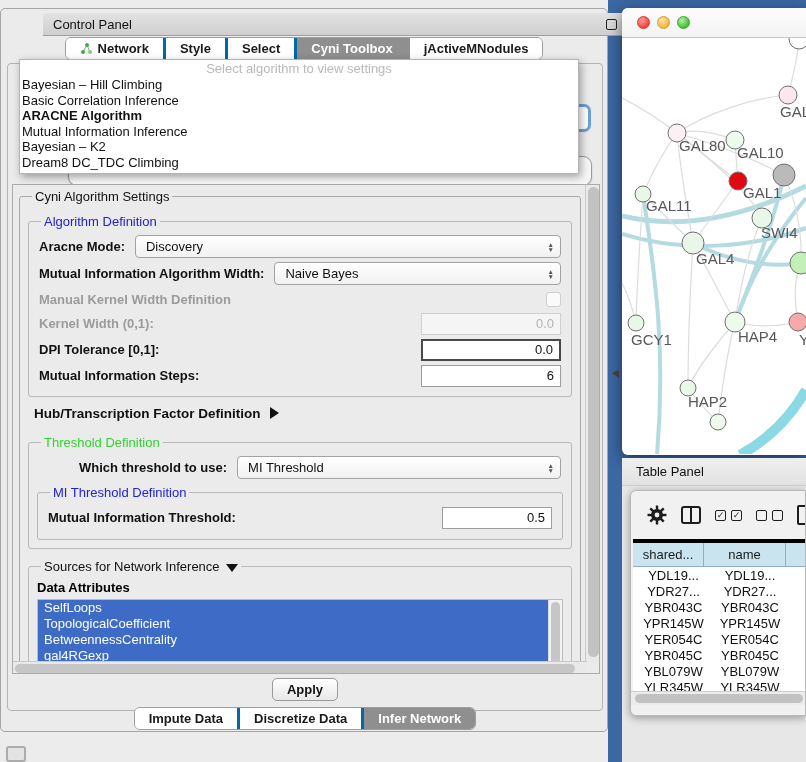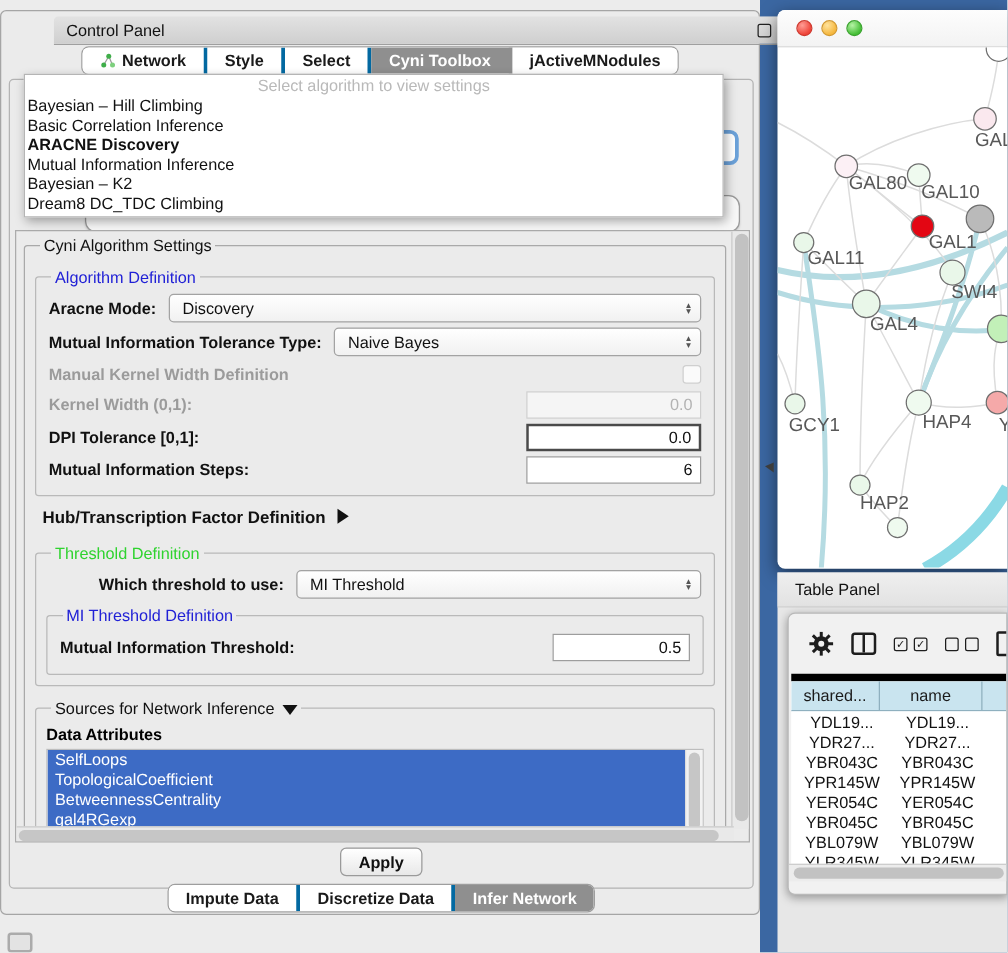--- a/index.html
+++ b/index.html
@@ -126,21 +126,21 @@
     background:linear-gradient(#efefef,#e2e2e2); border-bottom:1px solid #d0d0d0; }
   #table-window { position:absolute; left:8px; top:32px; width:176px; height:226px; background:#f1f1f1;
     border:1px solid #b9b9b9; border-radius:6px 0 0 6px; box-shadow:0 2px 8px rgba(0,0,0,.35); overflow:hidden; }
   #table-toolbar { height:48px; display:flex; align-items:center; gap:14px; padding-left:16px; }
   .tb-btn { display:flex; align-items:center; gap:5px; cursor:pointer; }
   .cols-icon { width:20px; height:18px; border:2px solid #1d1d1d; border-radius:3px; position:relative; }
   .cols-icon::after { content:""; position:absolute; left:7px; top:0; bottom:0; width:2px; background:#1d1d1d; }
   .mini-cbx { width:11px; height:11px; border:1.6px solid #1d1d1d; border-radius:2px; font-size:9px; line-height:8px; text-align:center; color:#1d1d1d; font-weight:bold; }
   .doc-icon { width:18px; height:20px; border:2px solid #1d1d1d; border-radius:2px; }
 
-  #table-grid { position:absolute; left:2px; top:48px; right:0; bottom:24px; background:#fff; border-top:6px solid #000000; overflow:hidden; }
+  #table-grid { position:absolute; left:2px; top:48px; right:0; bottom:24px; background:#fff; border-top:4px solid #000000; overflow:hidden; }
   #grid-header { display:flex; height:24px; background:#c9e4ef; border-bottom:1px solid #8fb0bf; }
   .hcell { font-size:13px; color:#1a1a1a; display:flex; align-items:center; justify-content:center;
     border-right:1px solid #8fb0bf; height:100%; flex:none; }
   #grid-rows { overflow:hidden; height:136px; }
   .grow { display:flex; height:16px; align-items:center; background:#fff;text-align:center; }
   .gcell { font-size:13px; color:#111; flex:none; white-space:nowrap; overflow:hidden; padding-left:10px; }
   #table-hscroll { position:absolute; left:0; bottom:10px; height:14px; width:176px; background:#ececec; border-top:1px solid #cdcdcd; }
   #table-hscroll .thumb { position:absolute; top:2px; height:9px; left:4px; width:168px; background:#c2c2c2; border-radius:5px; }
 
   
@@ -209,21 +209,21 @@
               <div class="combo">
                 <span>Discovery</span>
                 <span class="arrows">
                     <span>▲</span>
                     <span>▼</span>
                   </span>
               </div>
             </div>
 
             <div class="frow">
-              <span class="flabel">Mutual Information Tolerance Type:</span>
+              <span class="flabel">Mutual Information Algorithm Width:</span>
               <div class="combo">
                 <span>Naive Bayes</span>
                 <span class="arrows">
                     <span>▲</span>
                     <span>▼</span>
                   </span>
               </div>
             </div>
 
             <div class="frow" style="height:24px">
@@ -321,21 +321,21 @@
         <div class="tab selected">
           <span>Infer Network</span>
         </div>
       </div>
   </div>
 
   <div id="algo-dropdown">
     <div id="algo-placeholder">Select algorithm to view settings</div>
   <div class="algo-item">Bayesian – Hill Climbing</div>
       <div class="algo-item">Basic Correlation Inference</div>
-      <div class="algo-item selected">ARACNE Discovery</div>
+      <div class="algo-item selected">ARACNE Algorithm</div>
       <div class="algo-item">Mutual Information Inference</div>
       <div class="algo-item">Bayesian – K2</div>
       <div class="algo-item">Dream8 DC_TDC Climbing</div>
     </div>
 </div>
 
 <div id="net-window">
   <div id="net-titlebar">
     <span class="light red"></span>
     <span class="light yellow"></span>

